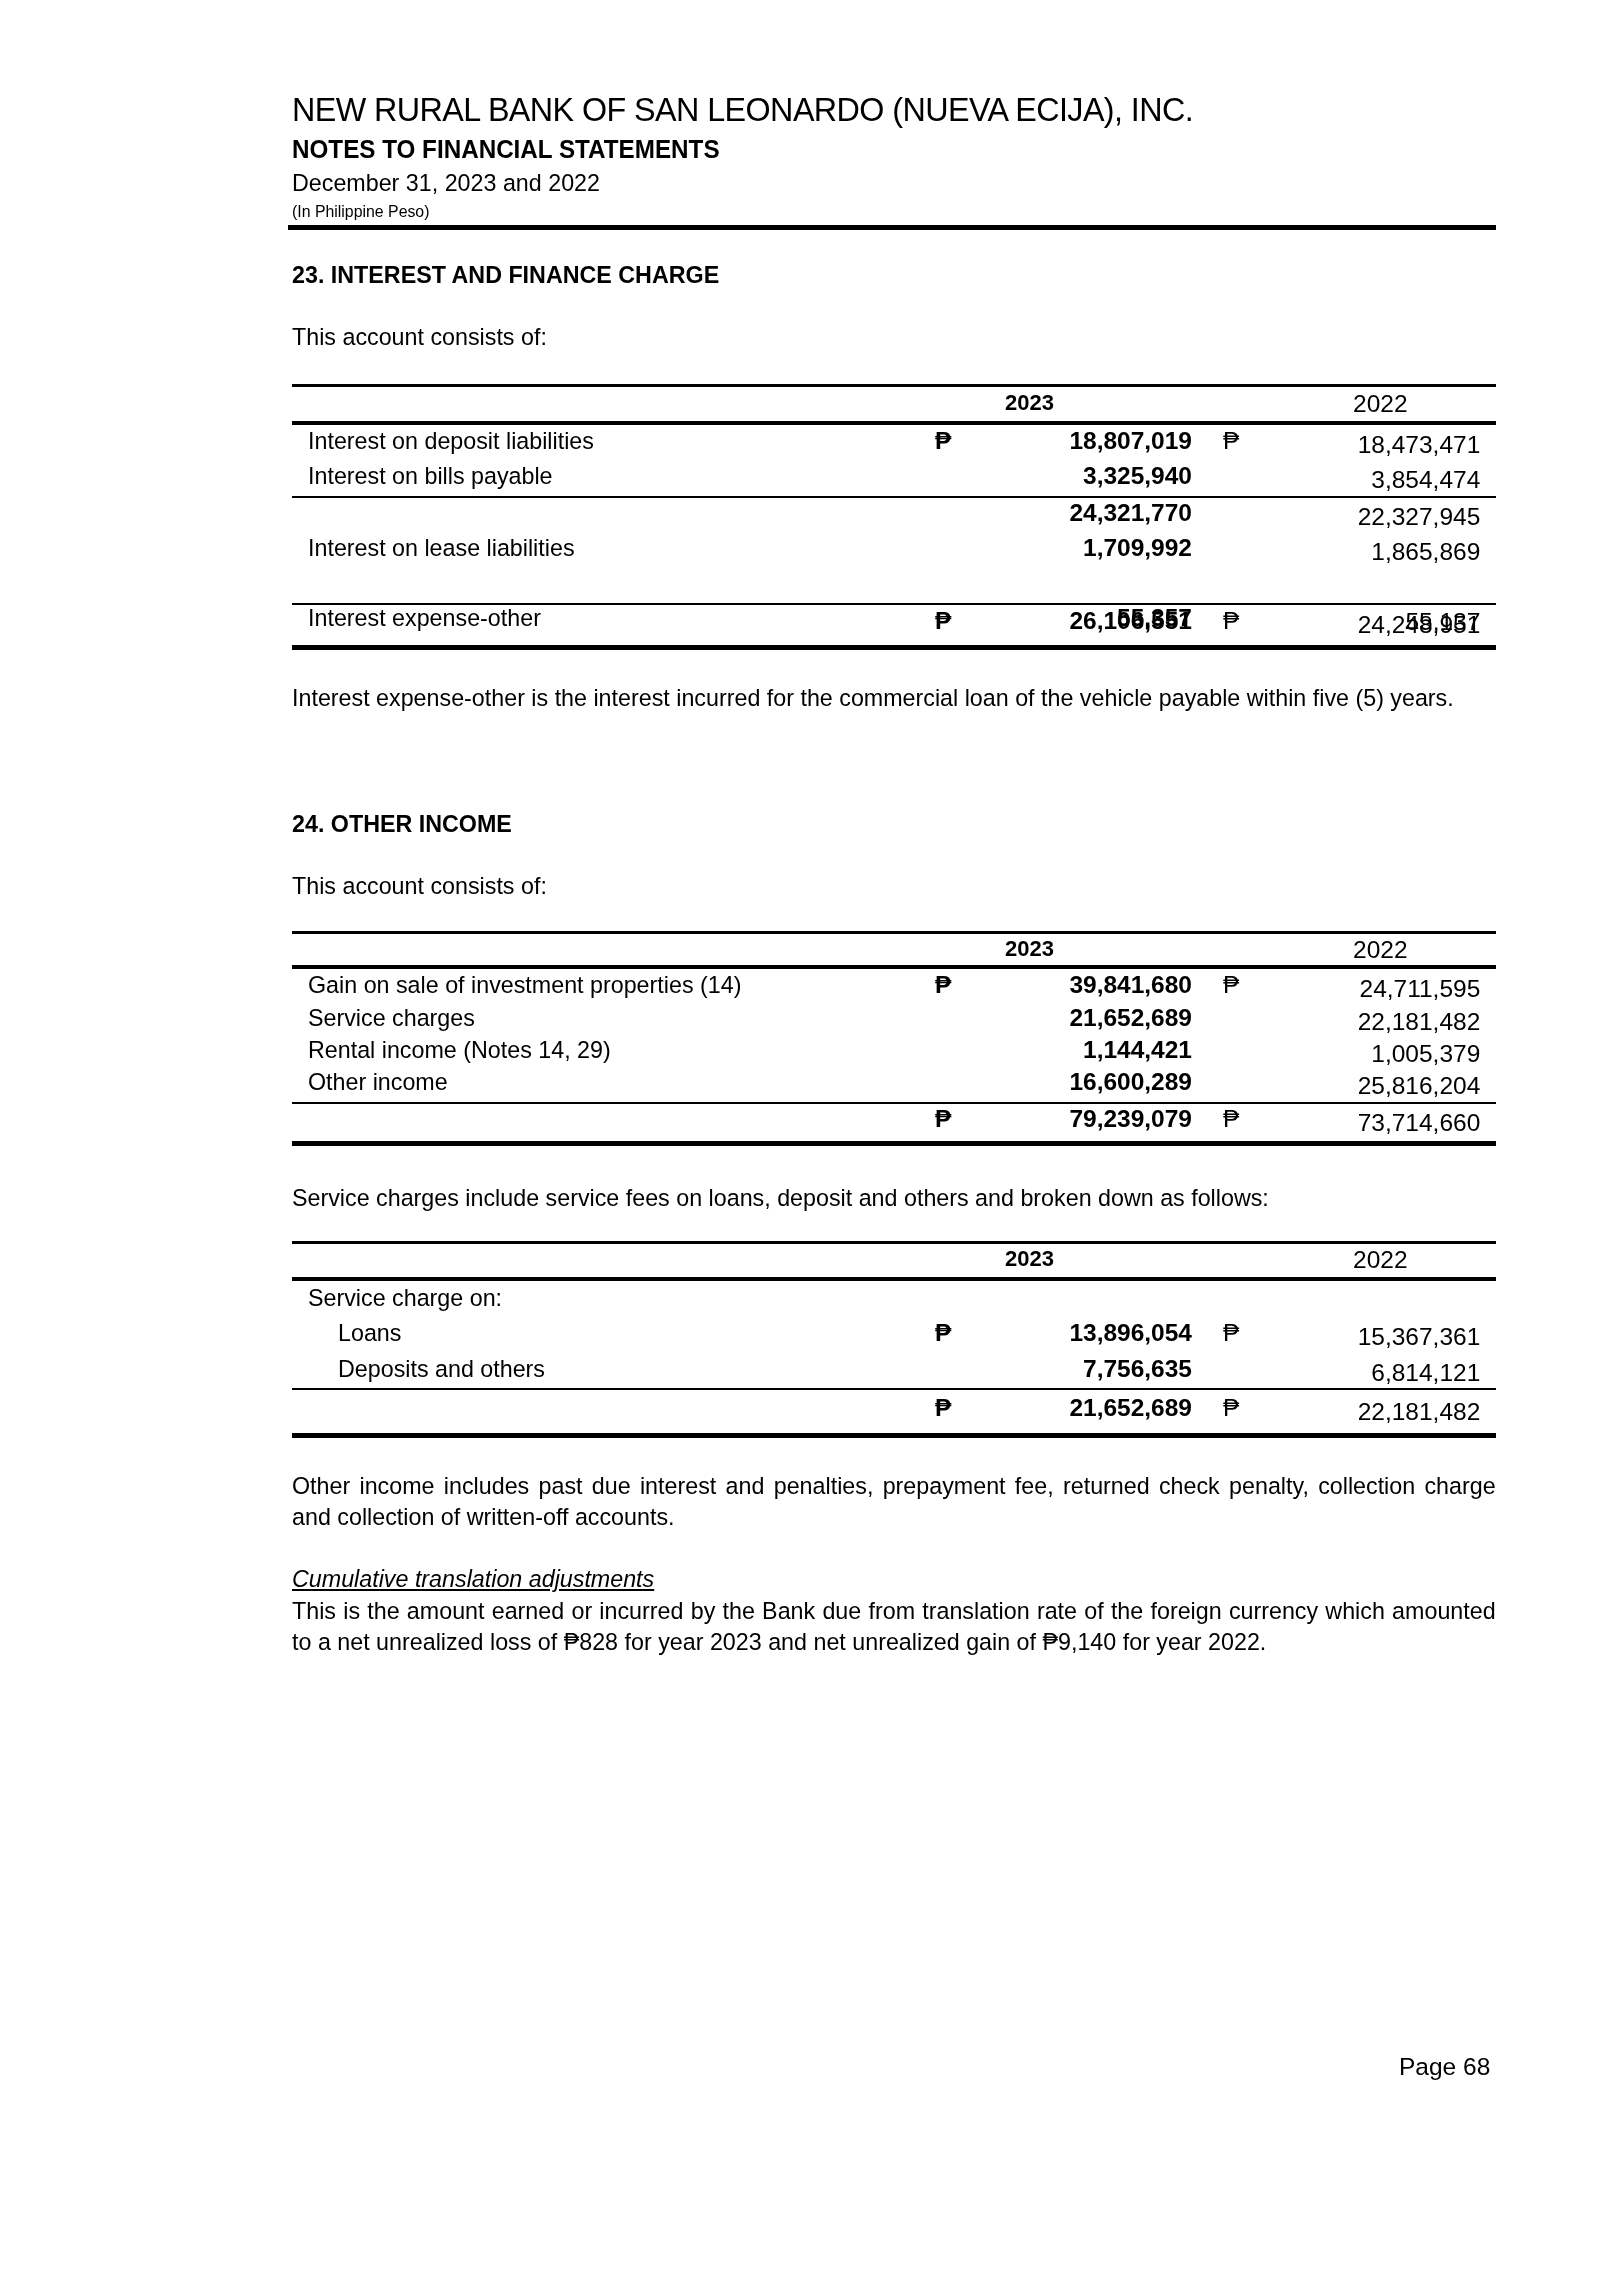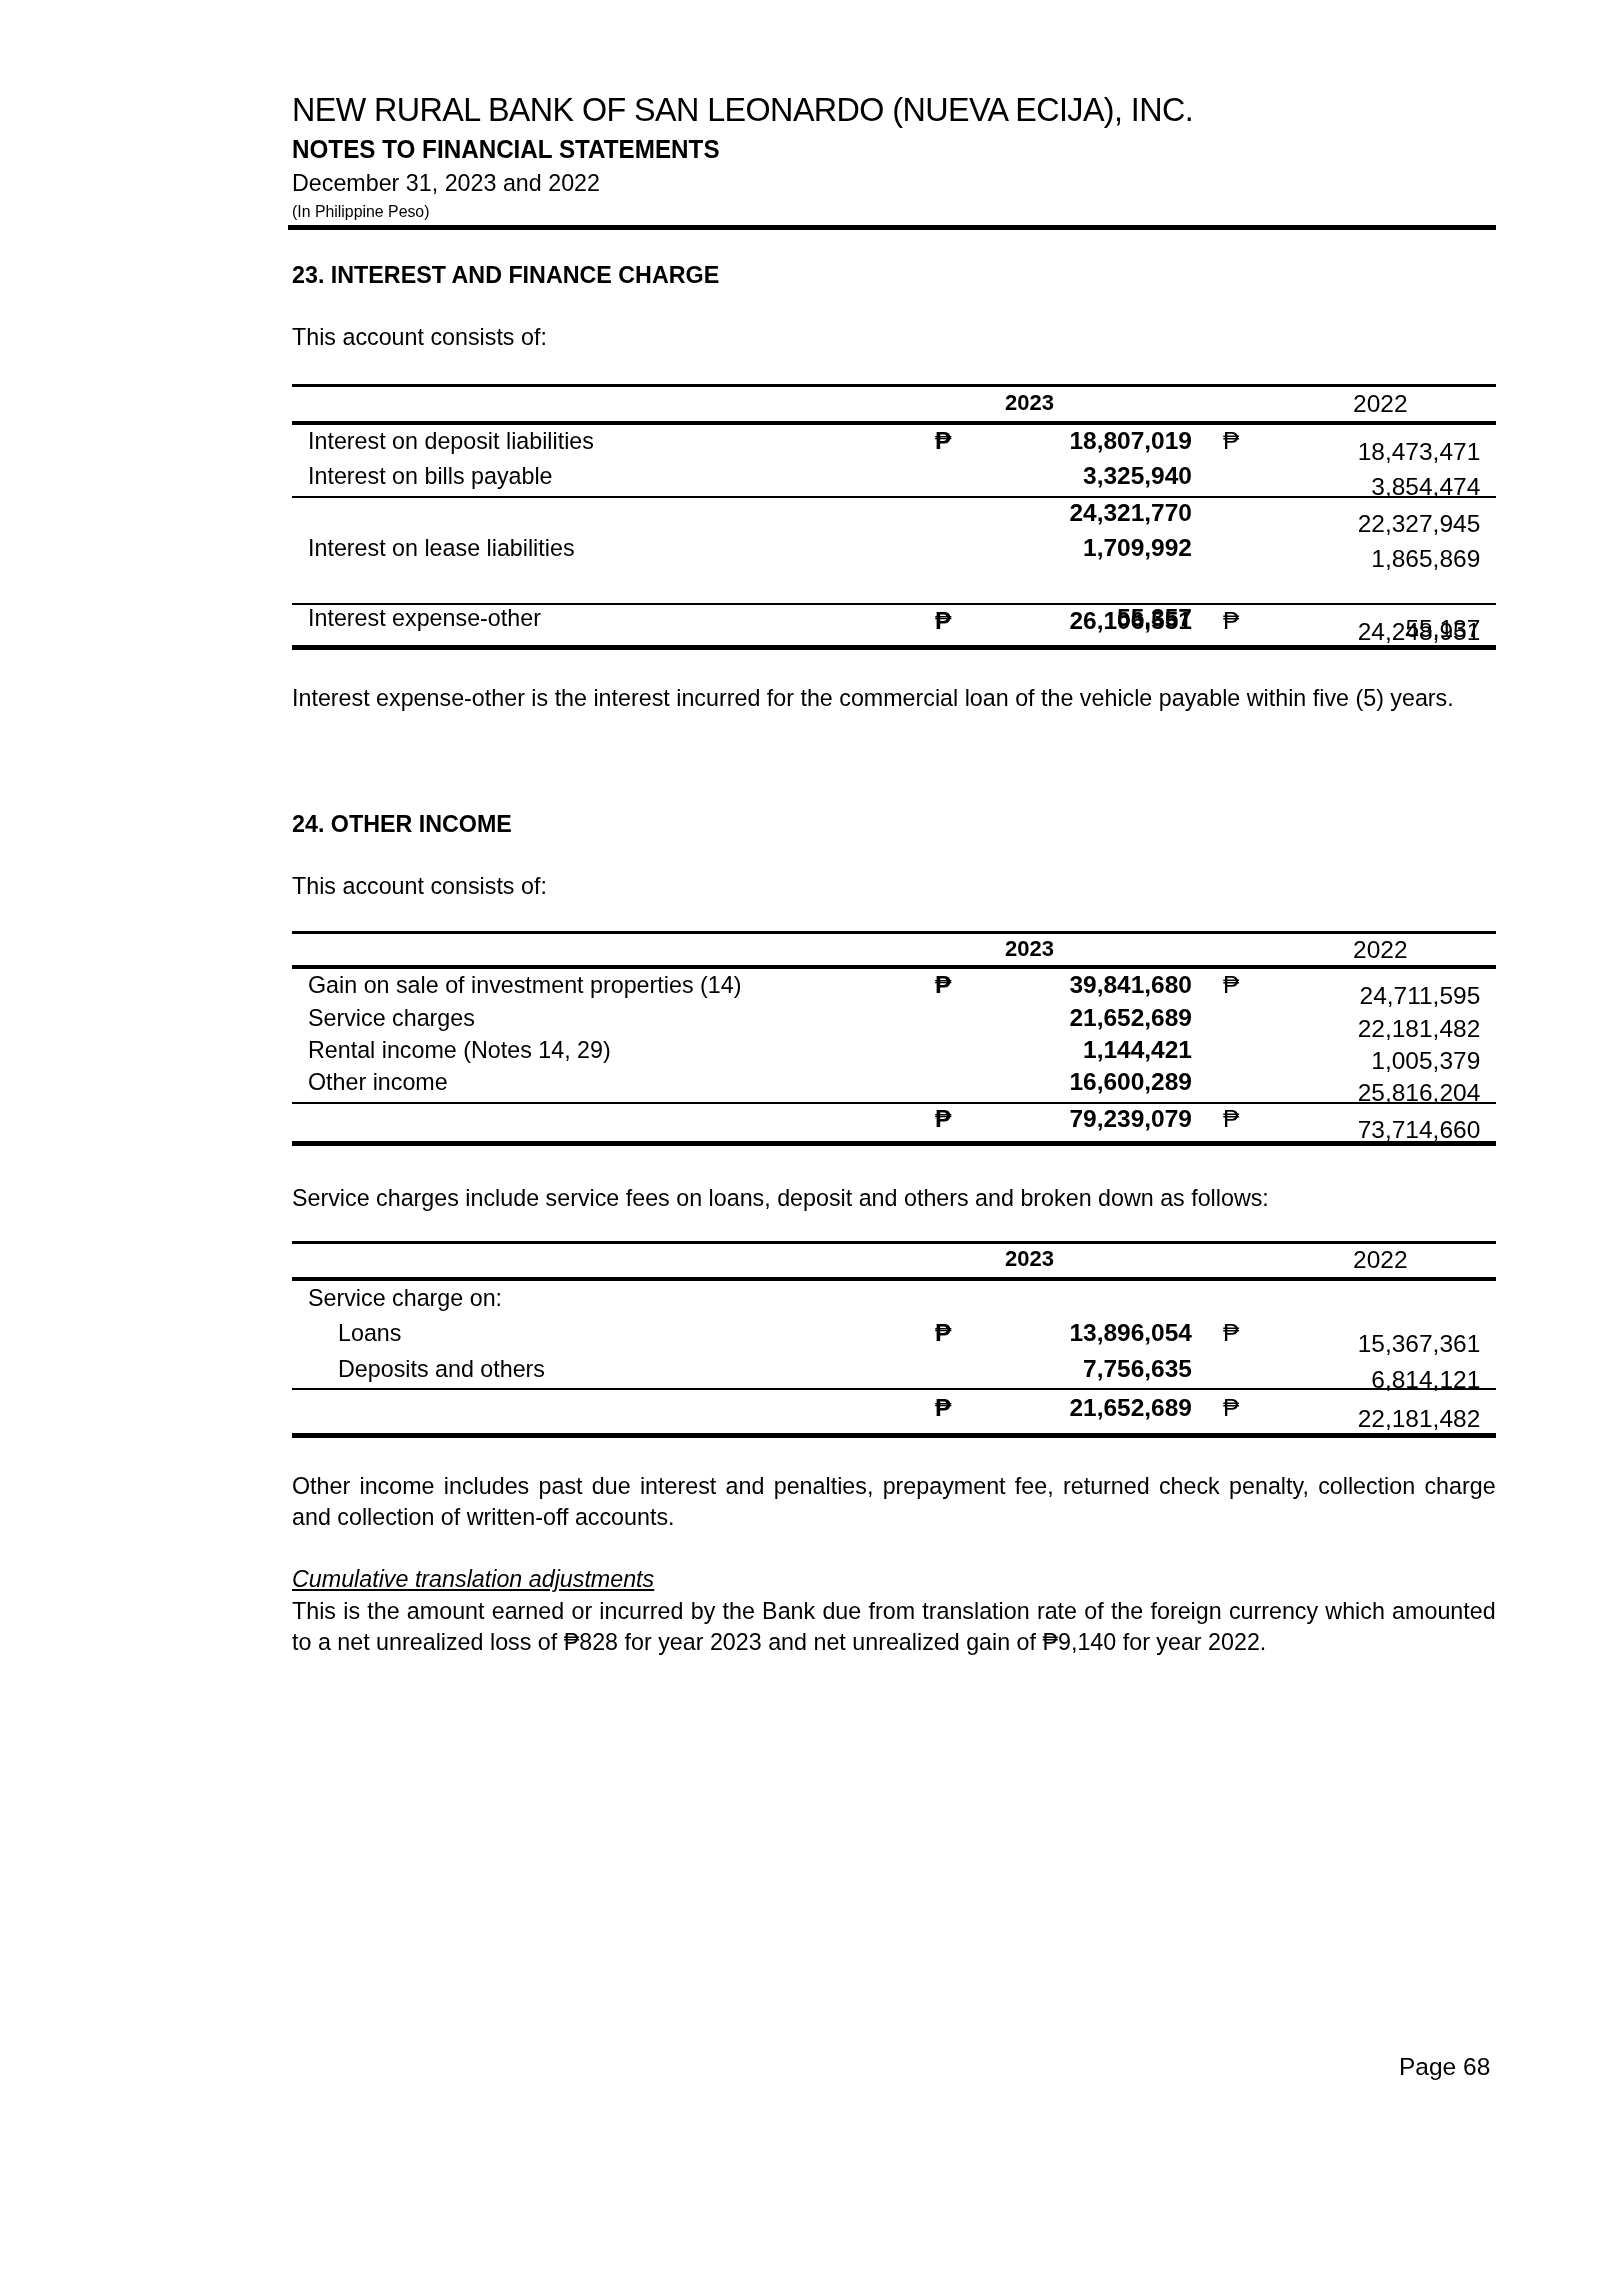--- a/index.html
+++ b/index.html
@@ -22,21 +22,21 @@
   .tbl .rule-top { position:absolute; left:0; width:1204px; height:2.9px; background:#000; }
   .tbl .rule-head { position:absolute; left:0; width:1204px; height:3.9px; background:#000; }
   .tbl .rule-thin { position:absolute; left:0; width:1204px; height:2px; background:#000; }
   .tbl .rule-total { position:absolute; left:0; width:1204px; height:4.9px; background:#000; }
   .row { position:absolute; left:0; width:1204px; height:35px; font-size:24.5px; }
   .row .lbl { position:absolute; left:15.7px; top:0; white-space:nowrap; transform:scaleX(0.95); transform-origin:left; }
   .row .lbl.ind { left:46px; }
   .row .peso1 { position:absolute; left:643px; top:0; font-weight:bold; }
   .row .v23 { position:absolute; right:304px; top:0; font-weight:bold; white-space:nowrap; }
   .row .peso2 { position:absolute; left:931px; top:0; }
-  .row .v22 { position:absolute; right:15.7px; top:11px; white-space:nowrap; text-align:left; }
+  .row .v22 { position:absolute; right:15.7px; top:4px; white-space:nowrap; text-align:left; }
   .hdr .y23 { position:absolute; left:713px; top:0; font-weight:bold; font-size:22px; }
   .hdr .y22 { position:absolute; left:1061px; top:0; font-size:24.5px; }
   .pagenum { position:absolute; left:1107px; top:2053px; font-size:24.5px; white-space:nowrap; }
 </style>
 </head>
 <body>
 
 <div class="page">
 
   <div class="abs title">NEW RURAL BANK OF SAN LEONARDO (NUEVA ECIJA), INC.</div>

